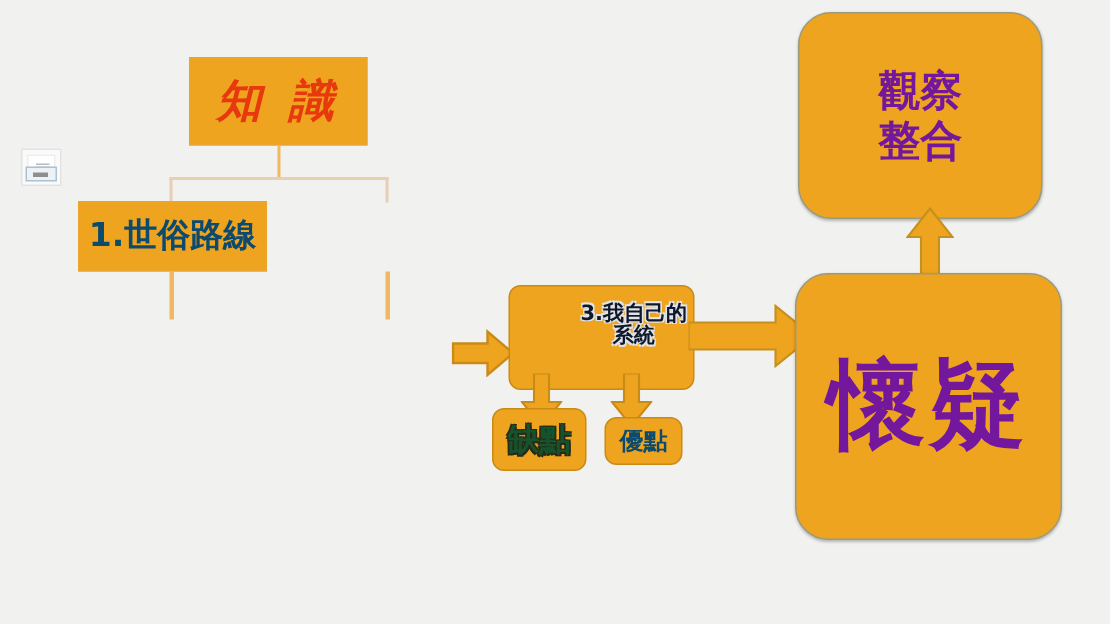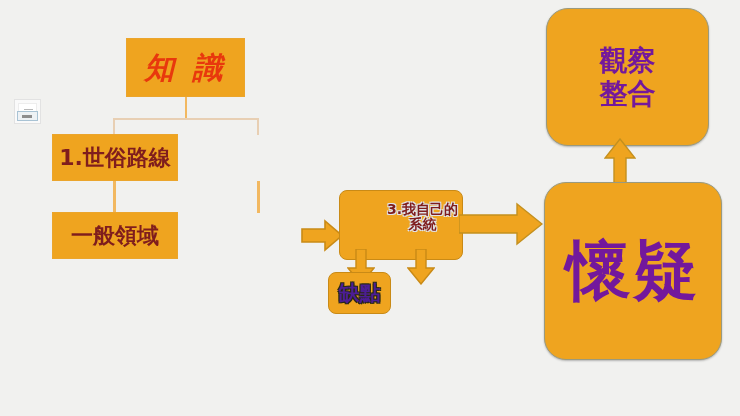--- a/index.html
+++ b/index.html
@@ -26,50 +26,49 @@
     justify-content: center;
     text-align: center;
     box-sizing: border-box;
     line-height: 1.05;
   }
   .box.sq { border: 1px solid #eba52c; }
   .box.round {
     border-radius: 22px;
     border: 1px solid #9a9a7e;
     box-shadow: 0 1px 2px rgba(0,0,0,0.25);
-    margin-left: 14px;
   }
   .box.round-sm {
     border-radius: 8px;
     border: 1px solid #c98a16;
   }
 
   
   .t-red {
     color: #e8380d;
     font-family: "DejaVu Serif", "Liberation Serif", serif;
     font-weight: bold;
     font-style: italic;
     letter-spacing: 4px;
   }
   .t-black {
-    color: #7f1d1d;
+    color: #0c4a6e;
     font-weight: bold;
     letter-spacing: 0px;
   }
   .t-blue {
-    color: #7f1d1d;
+    color: #0f172a;
     font-weight: bold;
     text-shadow:
       -1px -1px 0 #dfe3ea, 1px -1px 0 #dfe3ea,
       -1px  1px 0 #dfe3ea, 1px  1px 0 #dfe3ea;
     margin-left: 43px;
   }
   .t-green {
-    color: #4c1d95;
+    color: #14532d;
     font-weight: bold;
     text-shadow:
       -1px -1px 0 #2a2a14, 1px -1px 0 #2a2a14,
       -1px  1px 0 #2a2a14, 1px  1px 0 #2a2a14;
   }
   .t-purple {
     color: #73189c;
     font-weight: bold;
   }
 
@@ -129,23 +128,20 @@
   <div class="hline" style="left:257px; top:118px; width:2px; height:17px;"></div>
 
   <div class="box sq" style="left:52px; top:134px; width:126px; height:47px; font-size:22px;">
     <span class="t-black">1.世俗路線</span>
   </div>
 
 
   <div class="vline" style="left:113px; top:181px; width:3px; height:32px;"></div>
   <div class="vline" style="left:257px; top:181px; width:3px; height:32px;"></div>
 
-  <div class="box sq" style="left:52px; top:212px; width:126px; height:47px; font-size:22px;">
-    <span class="t-black">一般領域</span>
-  </div>
 
 
   <svg class="arrow" style="left:301px; top:219px;" width="42" height="33" viewBox="0 0 42 33">
     <polygon points="1,10 24,10 24,2 41,16.5 24,31 24,23 1,23" fill="#efa41f" stroke="#c98a16" stroke-width="1.6"></polygon>
   </svg>
 
   <div class="box round-sm" style="left:339px; top:190px; width:124px; height:70px; font-size:14px;">
     <span class="t-blue" style="margin-bottom:16px;">3.我自己的系統</span>
   </div>
 
@@ -153,20 +149,23 @@
     <polygon points="9,0 19,0 19,19 27,19 14,35 1,19 9,19" fill="#efa41f" stroke="#c98a16" stroke-width="1.4"></polygon>
   </svg>
   <svg class="arrow" style="left:407px; top:249px;" width="28" height="36" viewBox="0 0 28 36">
     <polygon points="9,0 19,0 19,19 27,19 14,35 1,19 9,19" fill="#efa41f" stroke="#c98a16" stroke-width="1.4"></polygon>
   </svg>
 
   <div class="box round-sm" style="left:328px; top:272px; width:63px; height:42px; font-size:21px;">
     <span class="t-green">缺點</span>
   </div>
 
+  <div class="box round-sm" style="left:403px; top:278px; width:52px; height:32px; font-size:16px;">
+    <span class="t-black">優點</span>
+  </div>
 
   <svg class="arrow" style="left:459px; top:202px;" width="84" height="44" viewBox="0 0 84 44">
     <polygon points="0,13 58,13 58,2 83,22 58,42 58,31 0,31" fill="#efa41f" stroke="#c4901e" stroke-width="1.4"></polygon>
   </svg>
 
   <div class="box round" style="left:532px; top:8px; width:163px; height:138px; font-size:28px;">
     <div class="t-purple" style="line-height:1.18;">
       <div>觀察</div>
       <div>整合</div>
     </div>

